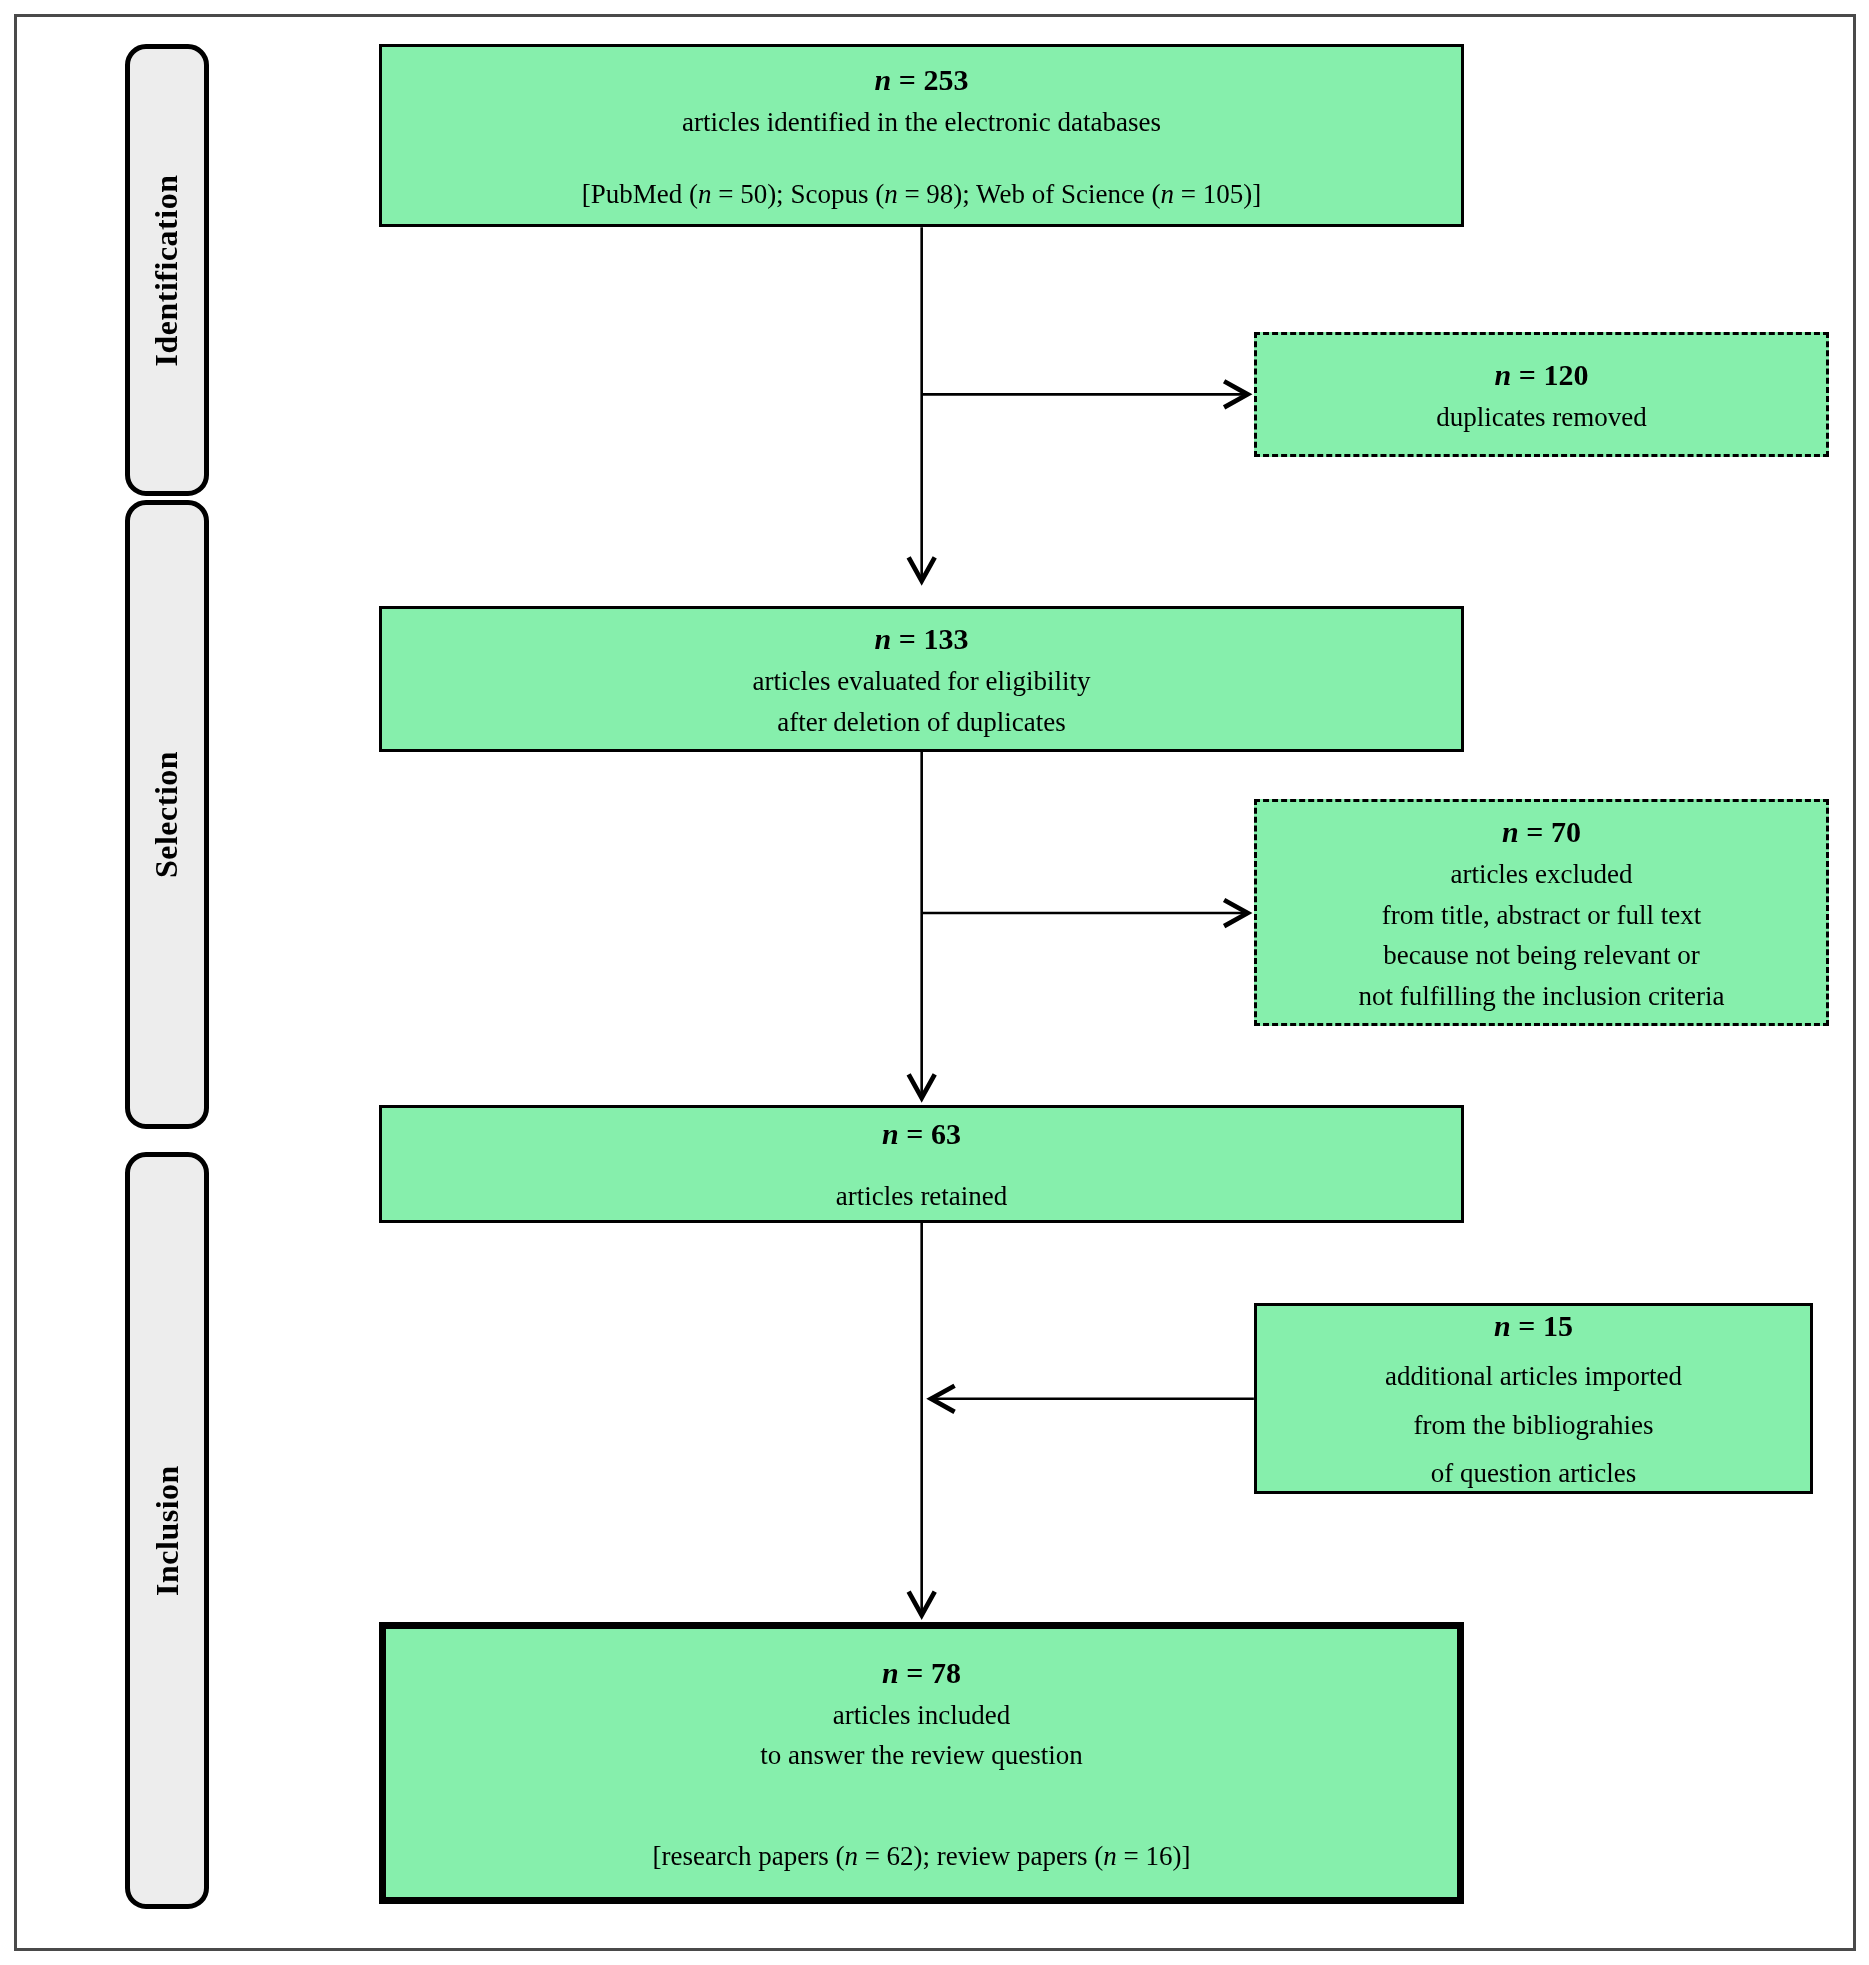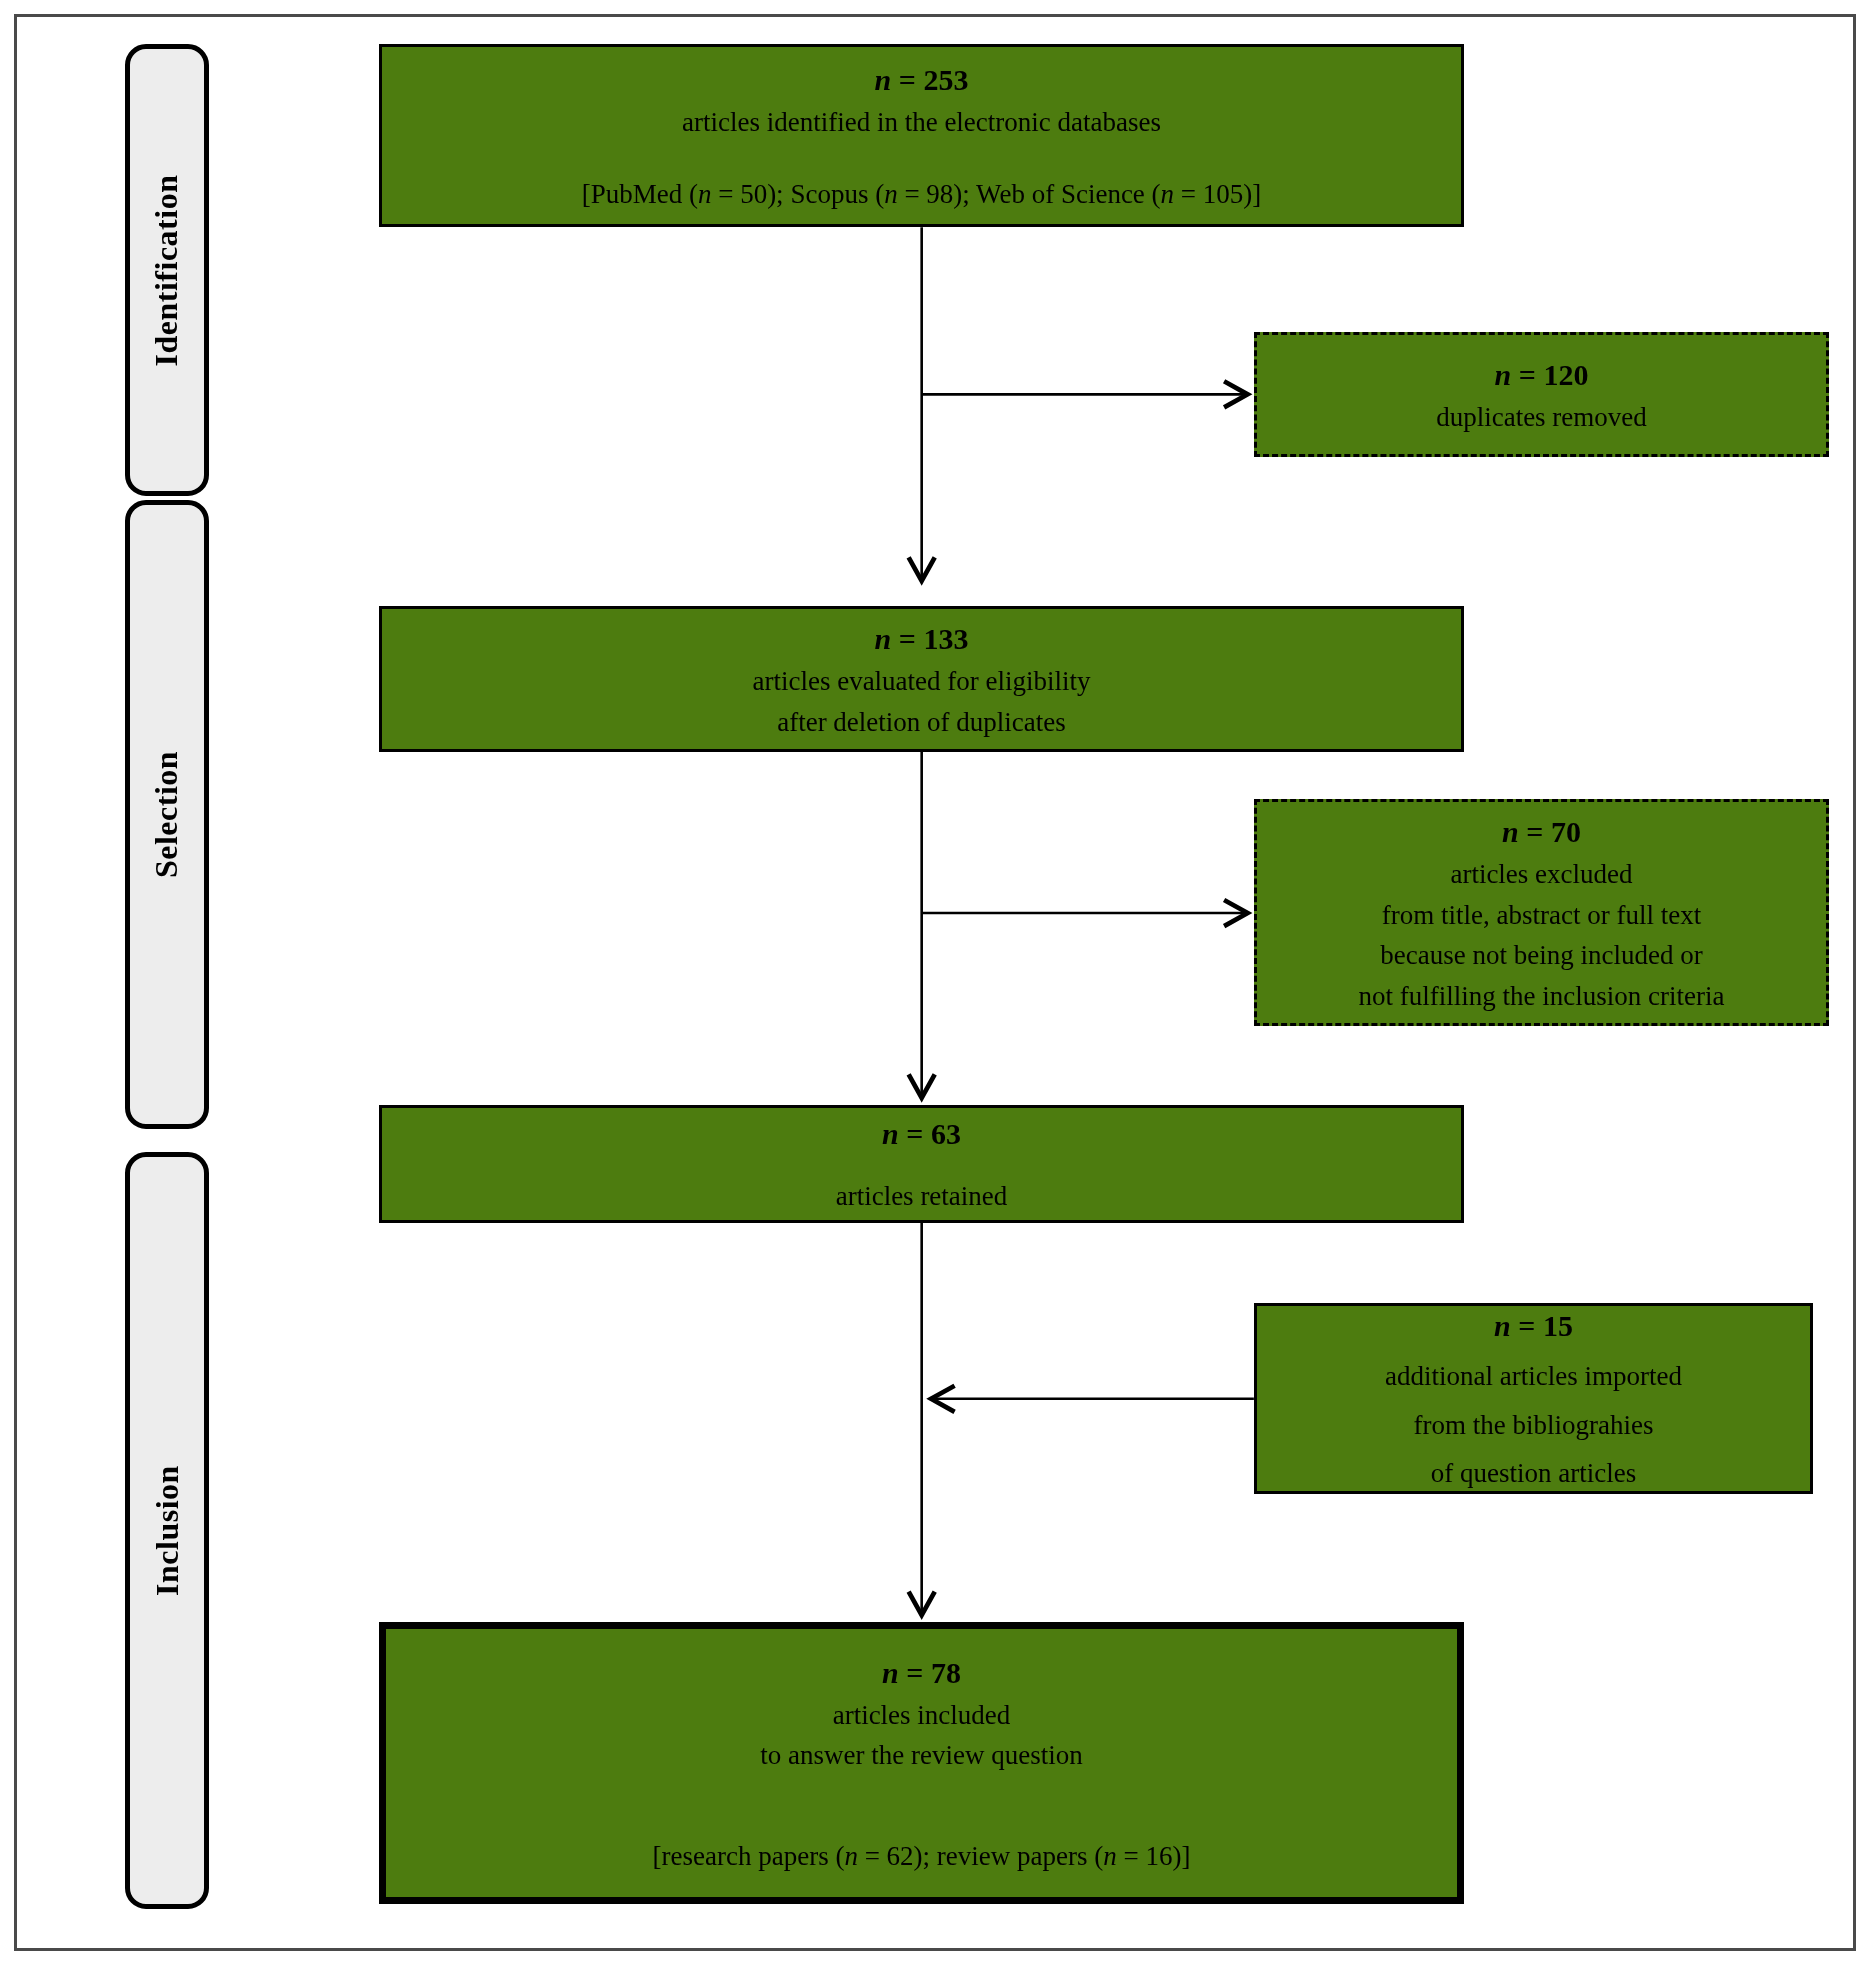--- a/index.html
+++ b/index.html
@@ -33,21 +33,21 @@
   }
   .stage-text{
     transform:rotate(-90deg);
     white-space:nowrap;
     font-size:32px;font-weight:bold;
     letter-spacing:0.5px;
   }
   .box{
     position:absolute;
     box-sizing:border-box;
-    background:#4d7c0f;
+    background:#86efac;
     display:flex;flex-direction:column;
     align-items:center;justify-content:center;
     text-align:center;
     font-size:27px;line-height:1.5;
     padding:4.2px 10.4px;
   }
   .box-solid{border:3.1px solid var(--line);}
   .box-dashed{border:3.1px dashed var(--line);}
   .box-bold{border:7.8px solid var(--line);}
   .nline{font-size:30px;font-weight:bold;}
@@ -105,21 +105,21 @@
   <div class="box box-solid" style="left:379px;top:606px;width:1085px;height:146px;">
     <div class="nline"><i>n</i> = 133</div>
     <div>articles evaluated for eligibility</div>
     <div>after deletion of duplicates</div>
   </div>
 
   <div class="box box-dashed" style="left:1254px;top:799px;width:575px;height:227px;">
     <div class="nline"><i>n</i> = 70</div>
     <div>articles excluded</div>
     <div>from title, abstract or full text</div>
-    <div>because not being included or</div>
+    <div>because not being relevant or</div>
     <div>not fulfilling the inclusion criteria</div>
   </div>
 
   <div class="box box-solid" style="left:379px;top:1105px;width:1085px;height:118px;gap:20px;">
     <div class="nline"><i>n</i> = 63</div>
     <div>articles retained</div>
   </div>
 
   <div class="box box-solid" style="left:1254px;top:1303px;width:559px;height:191px;gap:8px;">
     <div class="nline"><i>n</i> = 15</div>

